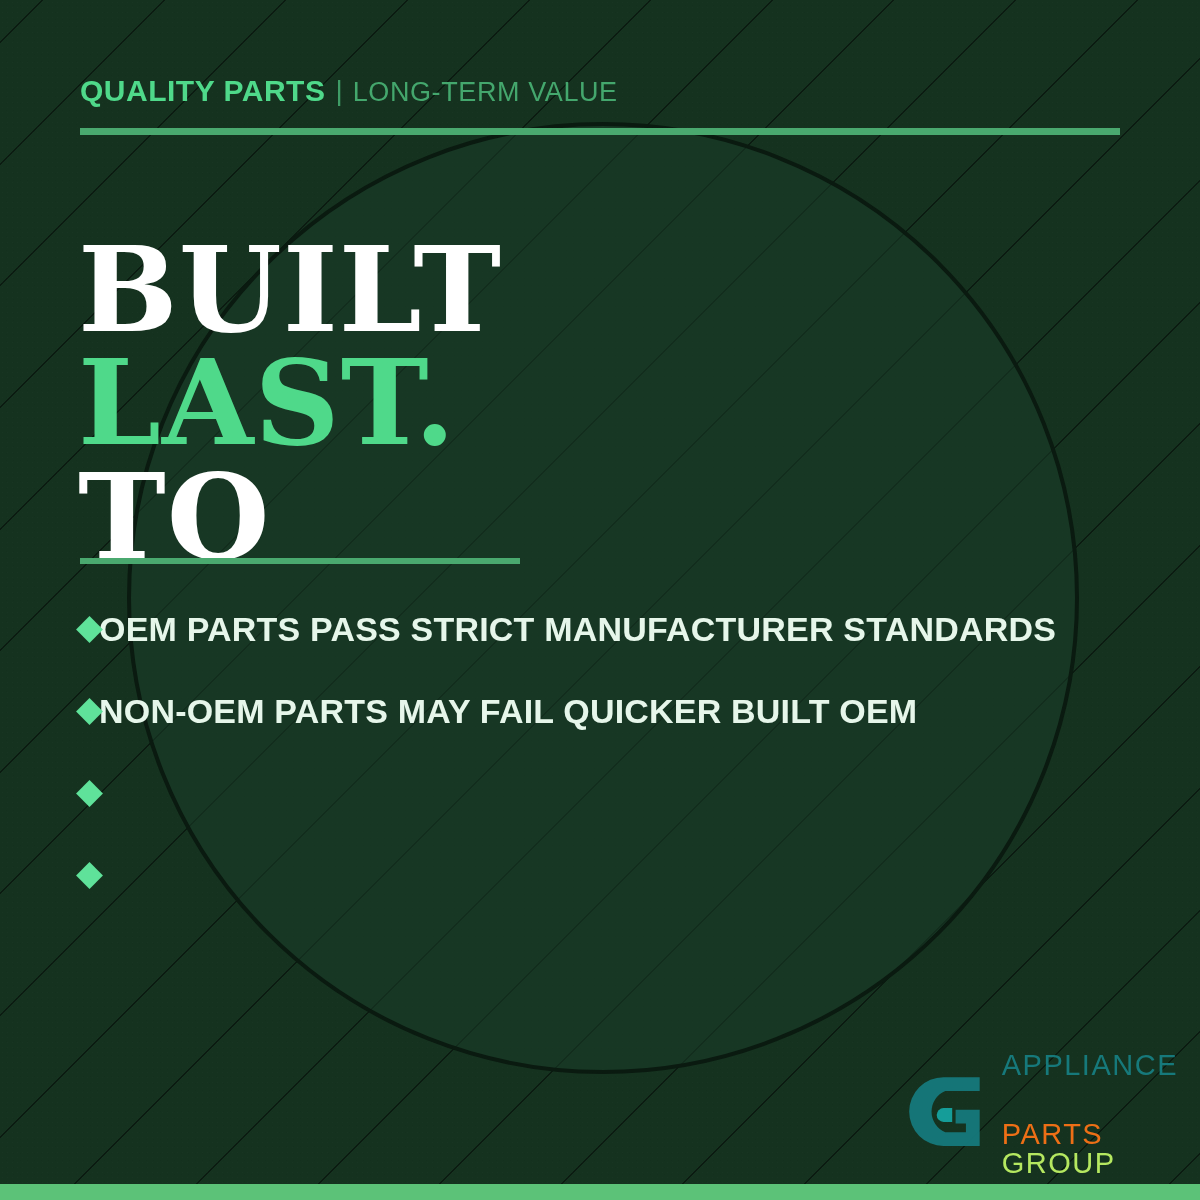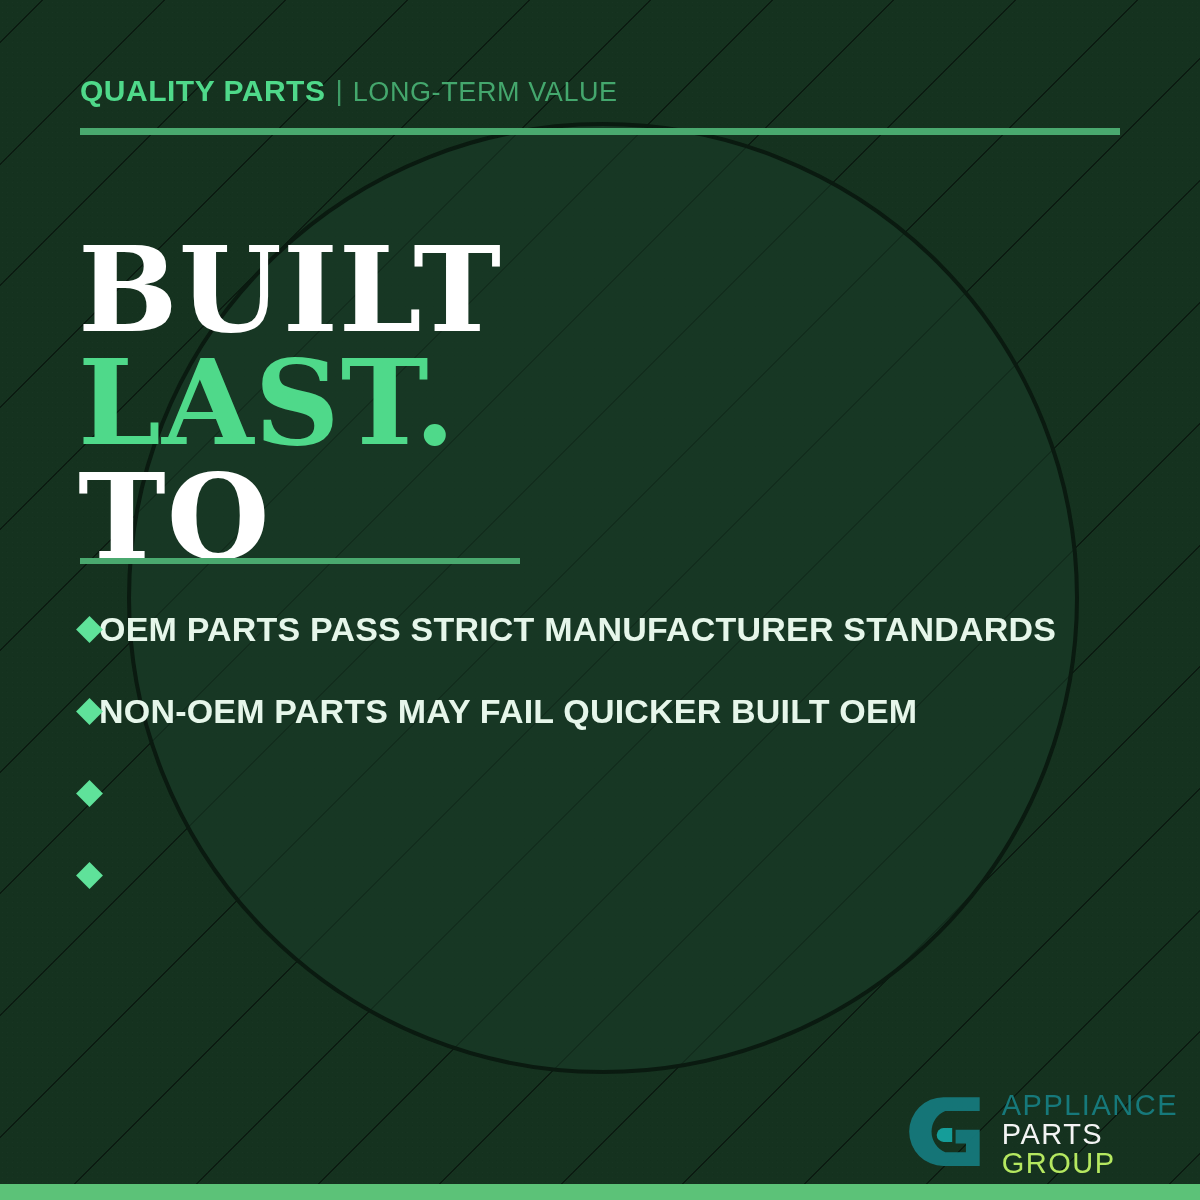--- a/index.html
+++ b/index.html
@@ -185,21 +185,21 @@
     display: flex;
     flex-direction: column;
     line-height: 1.0;
   }
   .logo-words span {
     font-size: 29px;
     font-weight: 400;
     letter-spacing: 1.5px;
   }
   .logo-l1 { color: #177d80; }
-  .logo-l2 { color: #ffffff; }
+  .logo-l2 { color: #f97316; margin-top: 40px; }
   .logo-l3 { color: #bef264; }
 
   .bottom-bar {
     position: absolute;
     left: 0;
     bottom: 0;
     width: 1200px;
     height: 16px;
     background: #5cc278;
     z-index: 6;

